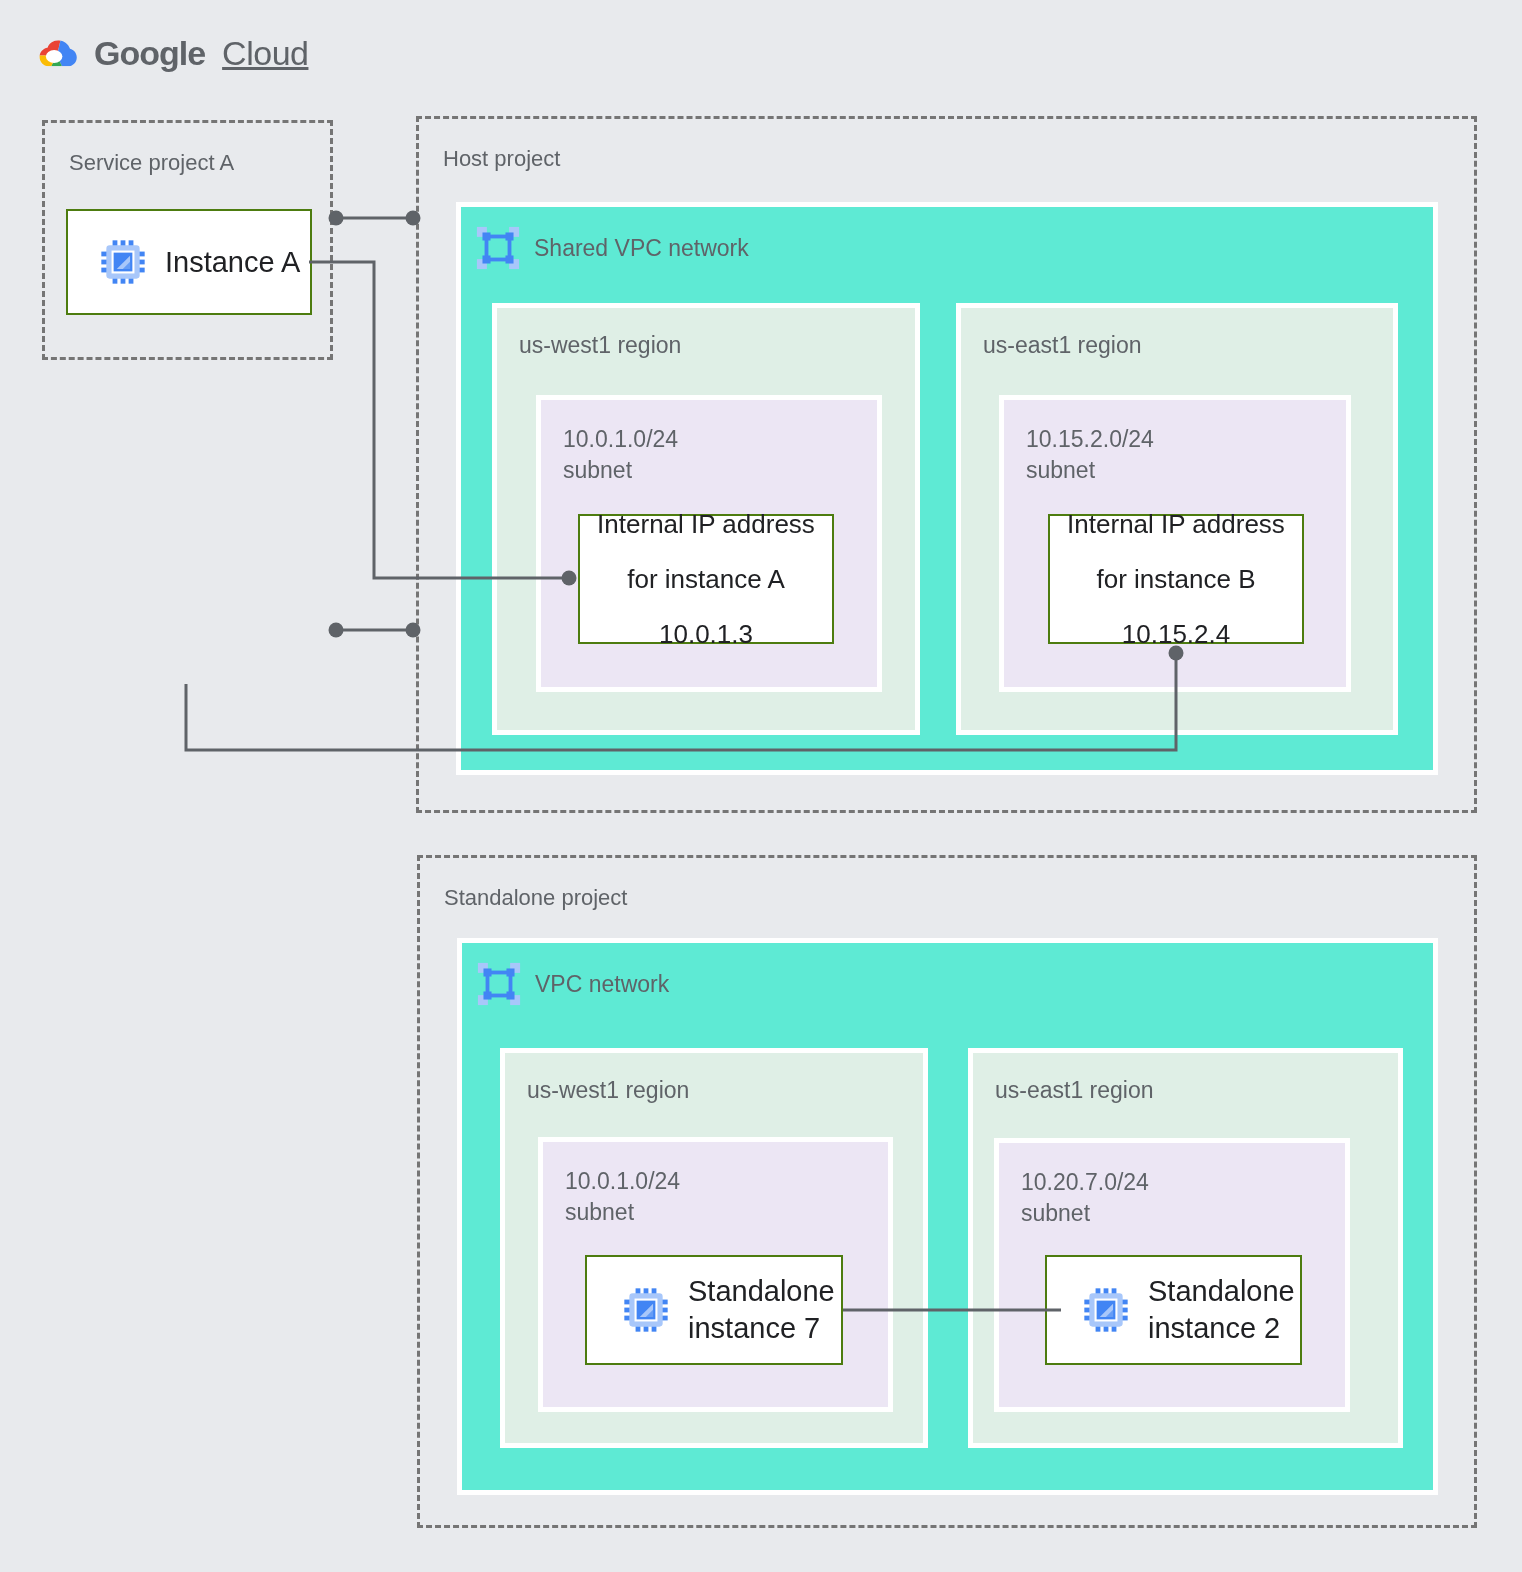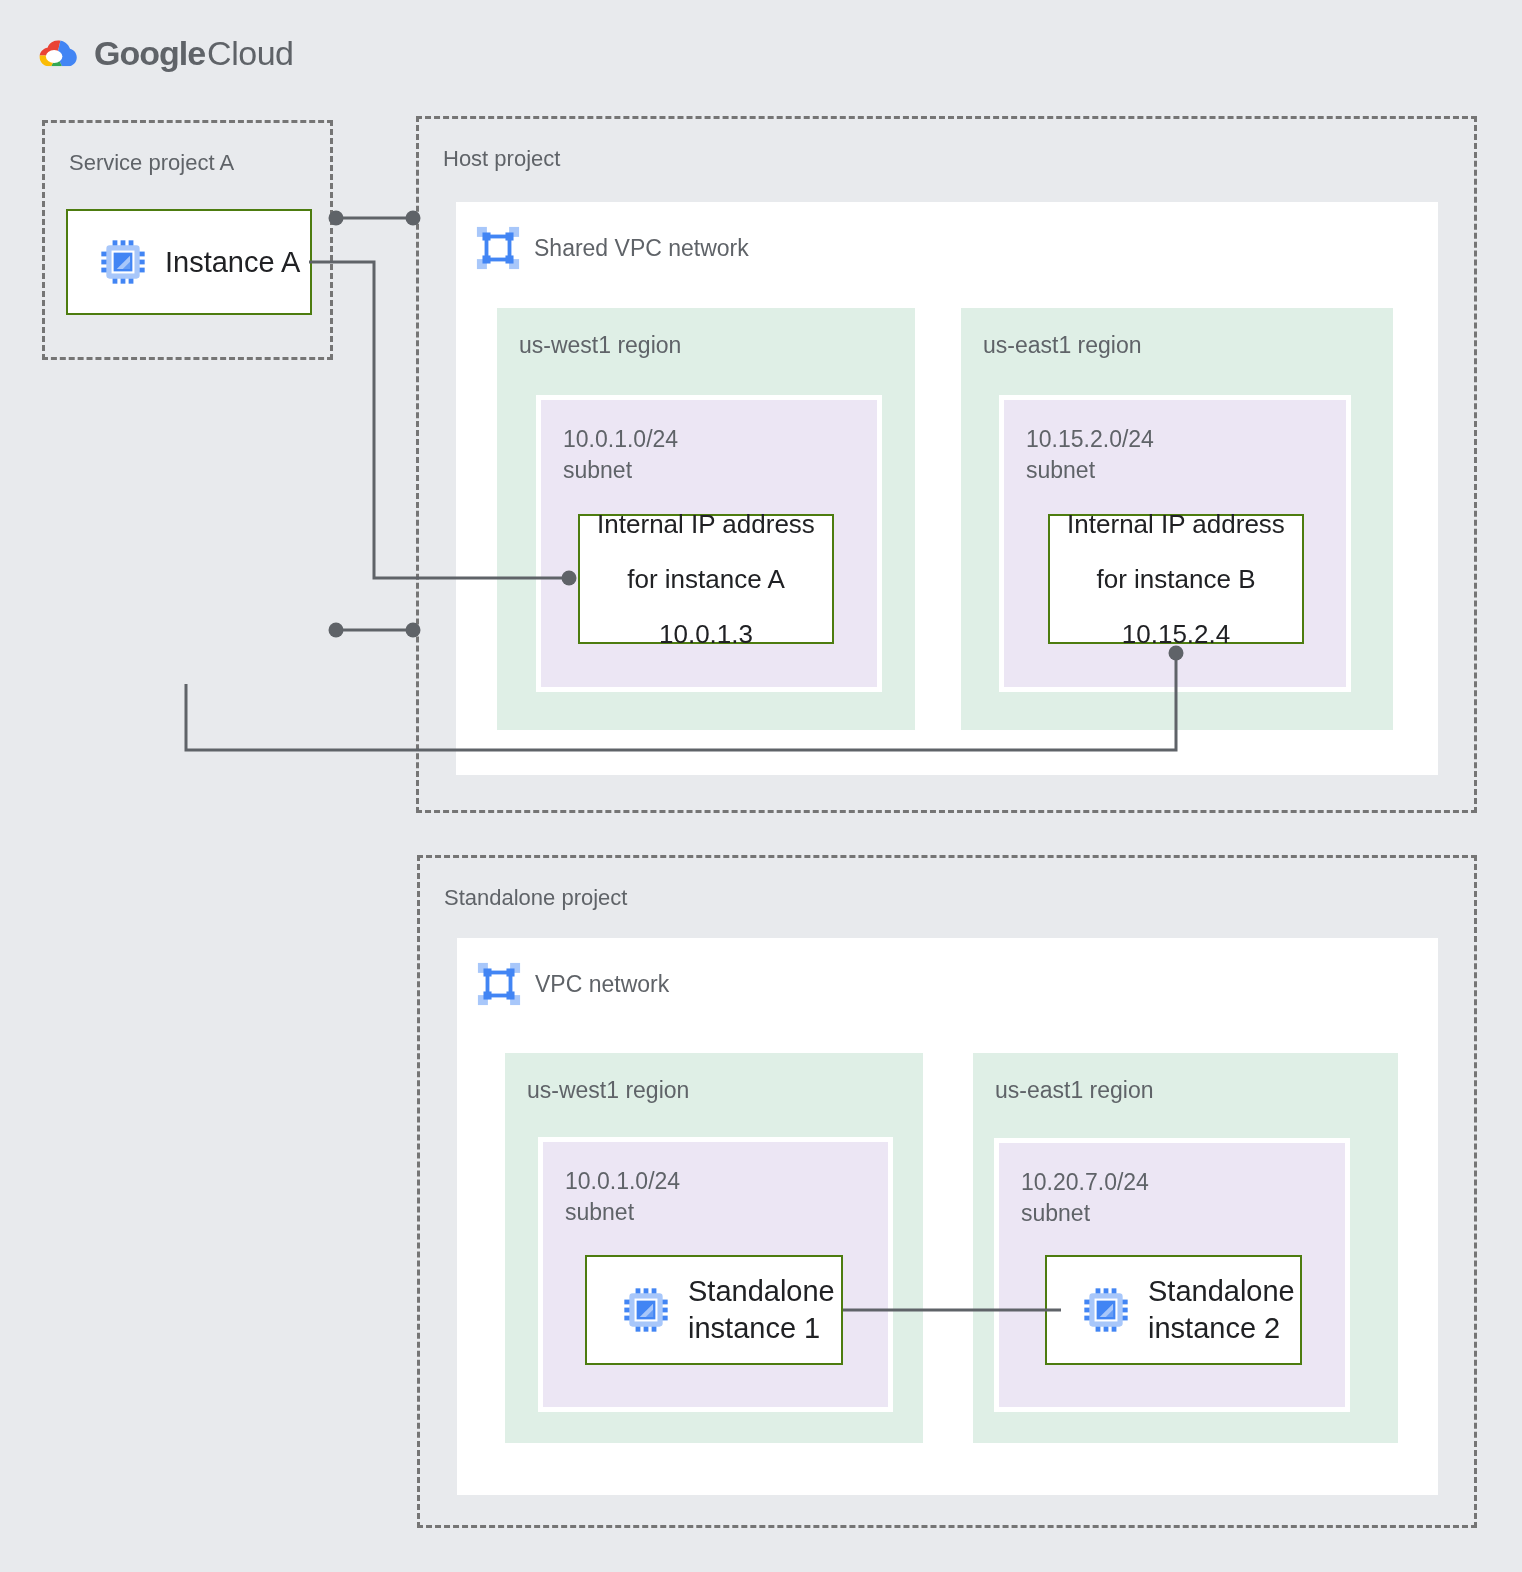--- a/index.html
+++ b/index.html
@@ -8,28 +8,28 @@
     position:relative; width:1522px; height:1572px;
     background:#E8EAED; overflow:hidden;
     font-family:"Liberation Sans","DejaVu Sans",sans-serif;
   }
 
   
   .logo { position:absolute; left:34px; top:34px; display:flex; align-items:center; gap:14px; }
   .logo-cloud { width:46px; height:36px; }
   .logo-text { font-size:34px; color:#5F6368; letter-spacing:-0.5px; }
   .logo-text .brand { font-weight:bold; letter-spacing:-1px; }
-  .logo-text .product { font-weight:normal; margin-left:2px; }
+  .logo-text .product { font-weight:normal; margin-left:17px;text-decoration:underline; }
 
   
   .dashed-box { position:absolute; border:3px dashed #757575; }
   .box-label { position:absolute; left:24px; top:27px; font-size:22px; color:#5F6368; white-space:nowrap; }
 
   .fill-box { position:absolute; outline:5px solid #FFFFFF; }
-  .net-fill    { background:#ffffff; }
+  .net-fill    { background:#5eead4; }
   .region-fill { background:#DFEFE6; }
   .subnet-fill { background:#ECE6F4; }
 
   .net-label { position:absolute; left:14px; top:18px; display:flex; align-items:center; gap:13px; }
   .net-label svg { width:46px; height:46px; }
   .net-label-text { font-size:23px; color:#5F6368; white-space:nowrap; }
 
   .region-label { position:absolute; left:22px; top:24px; font-size:23px; color:#5F6368; white-space:nowrap; }
   .subnet-label { position:absolute; left:22px; top:24px; font-size:23px; line-height:31px; color:#5F6368; }
   .subnet-label span { display:block; }
@@ -216,21 +216,21 @@
           <div class="subnet-label">
             <span>10.0.1.0/24</span>
             <span>subnet</span>
           </div>
           <div class="white-card instance-card" id="sa-card-1">
             <svg>
                 <use href="#sym-compute"></use>
               </svg>
             <span class="instance-2line">
               <span>Standalone</span>
-              <span>instance 1</span>
+              <span>instance 7</span>
             </span>
           </div>
         </div>
       </div>
 
       <div class="fill-box region-fill" id="sa-region-east">
         <div class="region-label">us-east1 region</div>
         <div class="fill-box subnet-fill" id="sa-subnet-east">
           <div class="subnet-label">
             <span>10.20.7.0/24</span>

